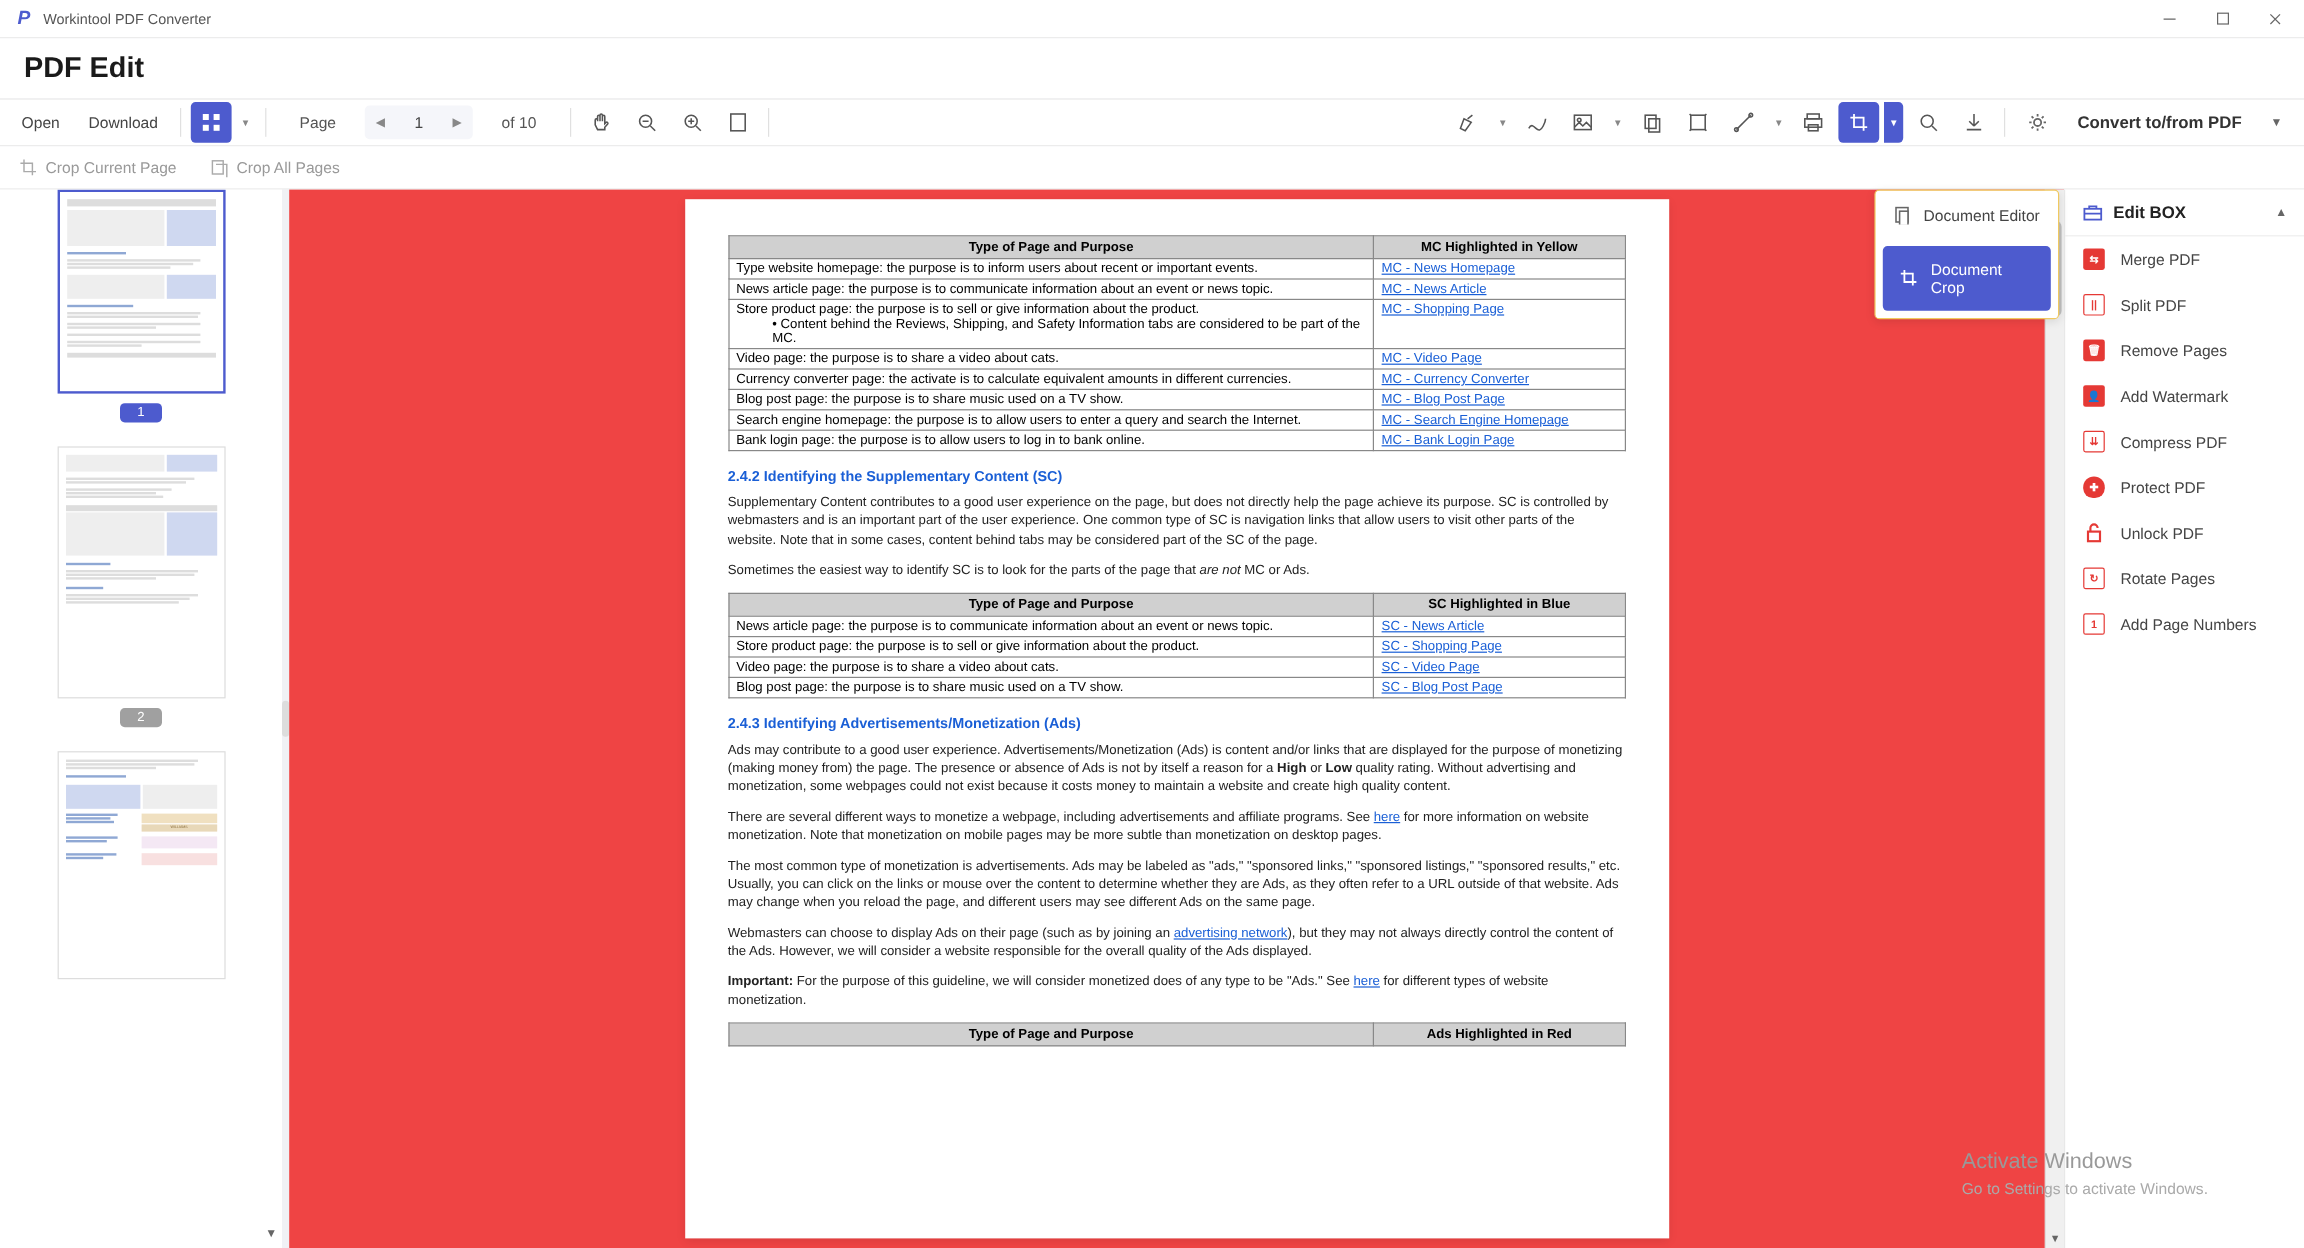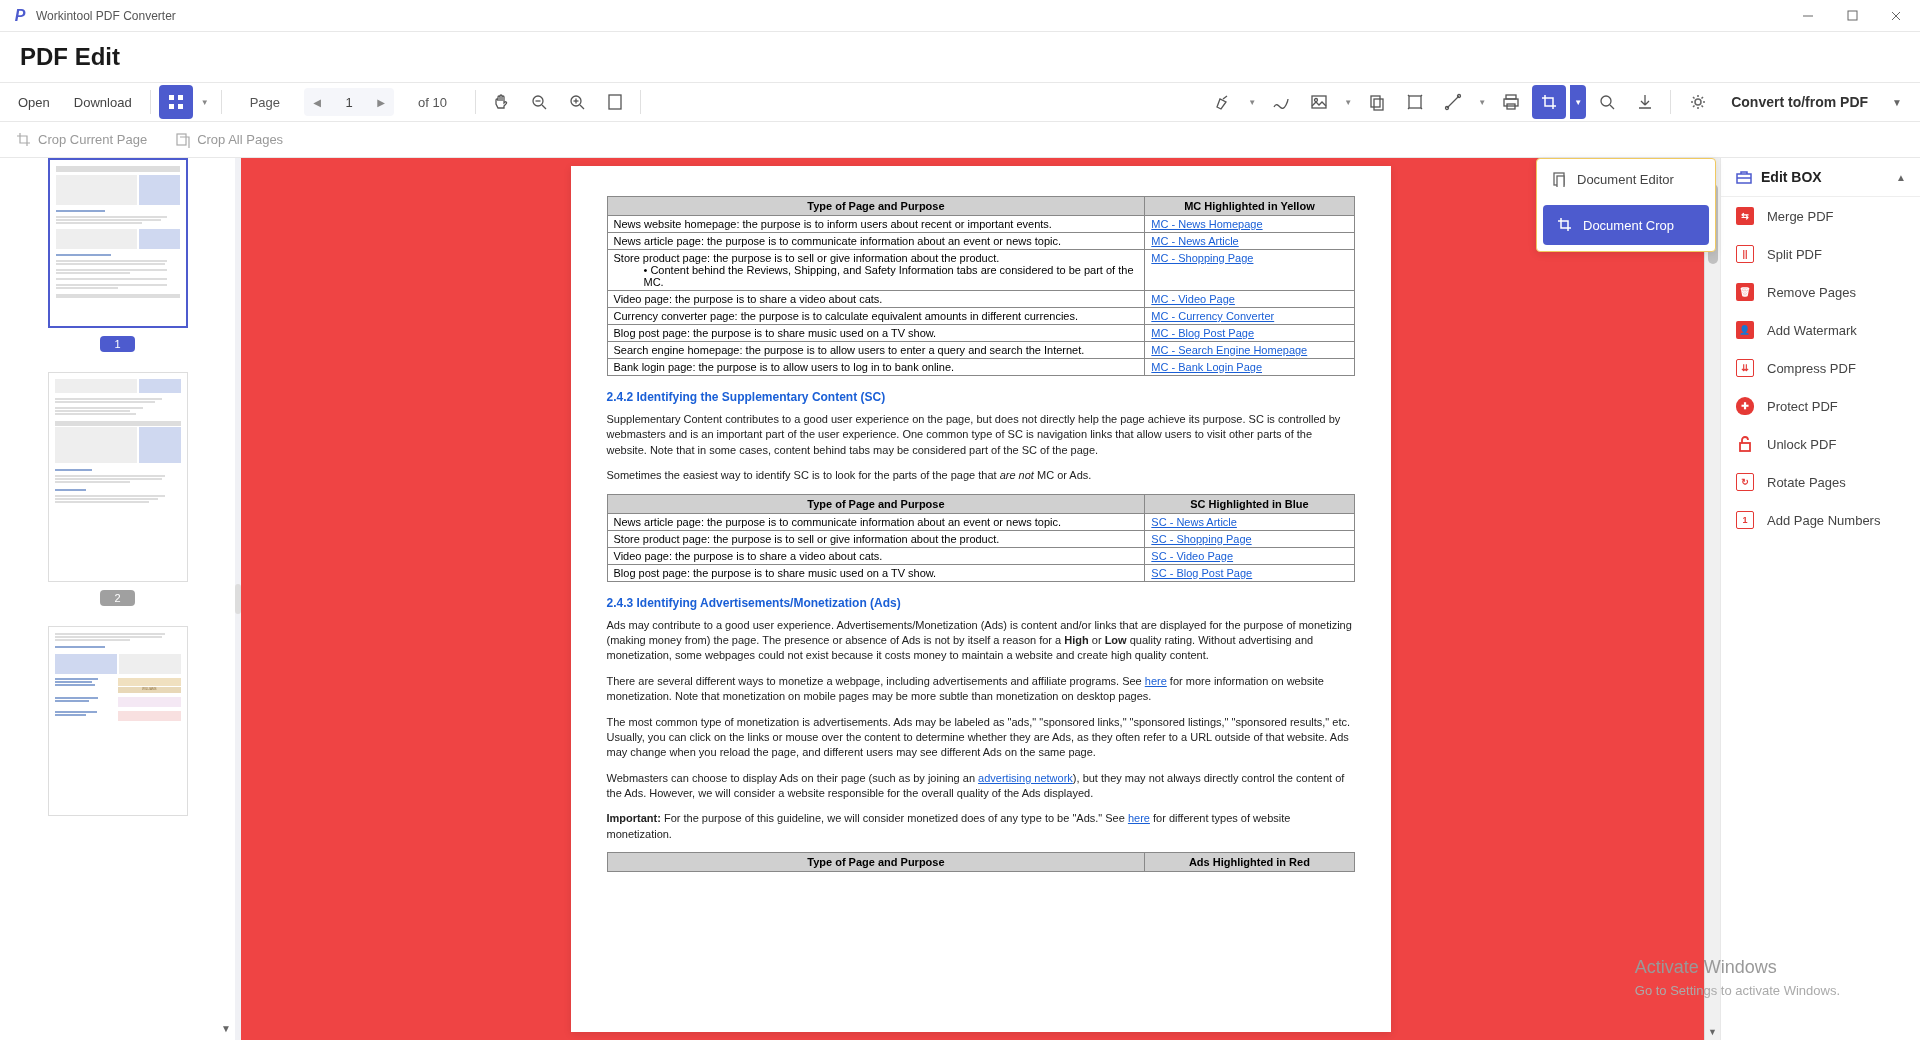--- a/index.html
+++ b/index.html
@@ -54,21 +54,21 @@
 .doc-heading { color: #1a5fd6; font-weight: bold; font-size: 12px; margin: 10px 0 8px; }
 .doc-para { font-size: 11px; color: #222; margin-bottom: 10px; line-height: 1.4; }
 .doc-bullet { margin-left: 30px; }
 .italic { font-style: italic; }
 
 .scrollbar-v { width: 16px; background: #f0f0f0; display: flex; flex-direction: column; align-items: center; border-left: 1px solid #ddd; }
 .scroll-track { flex: 1; width: 100%; position: relative; }
 .scroll-thumb-v { width: 10px; height: 80px; background: #c0c0c0; border-radius: 5px; position: absolute; left: 3px; top: 10px; }
 .scroll-arrow { height: 16px; display: flex; align-items: center; justify-content: center; color: #666; font-size: 9px; }
 
-.popup-menu { position: absolute; top: 0; right: 204px; width: 180px; background: #fff; border: 1.5px solid #f0c960; border-radius: 4px; box-shadow: 0 2px 8px rgba(0,0,0,0.1); z-index: 10; }
+.popup-menu { position: absolute; top: 0; right: 204px; width: 154px; background: #fff; border: 1.5px solid #f0c960; border-radius: 4px; box-shadow: 0 2px 8px rgba(0,0,0,0.1); z-index: 10; }
 .popup-item { display: flex; align-items: center; gap: 10px; padding: 12px 14px; font-size: 13px; color: #444; cursor: pointer; }
 .popup-item.active { background: #4d5bce; color: #fff; margin: 6px; border-radius: 4px; }
 .popup-icon { width: 16px; height: 16px; display: flex; align-items: center; justify-content: center; }
 
 .toolbox { width: 200px; background: #fff; border-left: 1px solid #e8e8e8; }
 .toolbox-header { display: flex; align-items: center; gap: 8px; padding: 10px 14px; border-bottom: 1px solid #eee; }
 .toolbox-title { font-size: 14px; font-weight: 700; color: #222; flex: 1; }
 .toolbox-item { display: flex; align-items: center; gap: 12px; padding: 9px 14px; font-size: 13px; color: #444; cursor: pointer; }
 .tool-icon { width: 20px; height: 20px; display: flex; align-items: center; justify-content: center; }
 .tool-icon-box { width: 18px; height: 18px; border: 1.5px solid #e53935; border-radius: 2px; position: relative; display:flex; align-items:center; justify-content:center; font-size:9px; color:#e53935; font-weight:bold; }
@@ -384,37 +384,37 @@
   <div class="canvas">
     <div class="page-wrapper">
 
       <table class="doc-table">
         <tbody>
             <tr>
               <th style="width:72%">Type of Page and Purpose</th>
               <th>MC Highlighted in Yellow</th>
             </tr>
         <tr>
-              <td>News website homepage: the purpose is to inform users about recent or important events.</td>
+              <td>Type website homepage: the purpose is to inform users about recent or important events.</td>
               <td><a class="doc-link">MC - News Homepage</a></td>
             </tr>
         <tr>
               <td>News article page: the purpose is to communicate information about an event or news topic.</td>
               <td><a class="doc-link">MC - News Article</a></td>
             </tr>
         <tr>
               <td><span>Store product page: the purpose is to sell or give information about the product.</span><div class="doc-bullet">• <span>Content behind the Reviews, Shipping, and Safety Information tabs are considered to be part of the MC.</span></div></td>
               <td><a class="doc-link">MC - Shopping Page</a></td>
             </tr>
         <tr>
               <td>Video page: the purpose is to share a video about cats.</td>
               <td><a class="doc-link">MC - Video Page</a></td>
             </tr>
         <tr>
-              <td>Currency converter page: the purpose is to calculate equivalent amounts in different currencies.</td>
+              <td>Currency converter page: the activate is to calculate equivalent amounts in different currencies.</td>
               <td><a class="doc-link">MC - Currency Converter</a></td>
             </tr>
         <tr>
               <td>Blog post page: the purpose is to share music used on a TV show.</td>
               <td><a class="doc-link">MC - Blog Post Page</a></td>
             </tr>
         <tr>
               <td>Search engine homepage: the purpose is to allow users to enter a query and search the Internet.</td>
               <td><a class="doc-link">MC - Search Engine Homepage</a></td>
             </tr>

